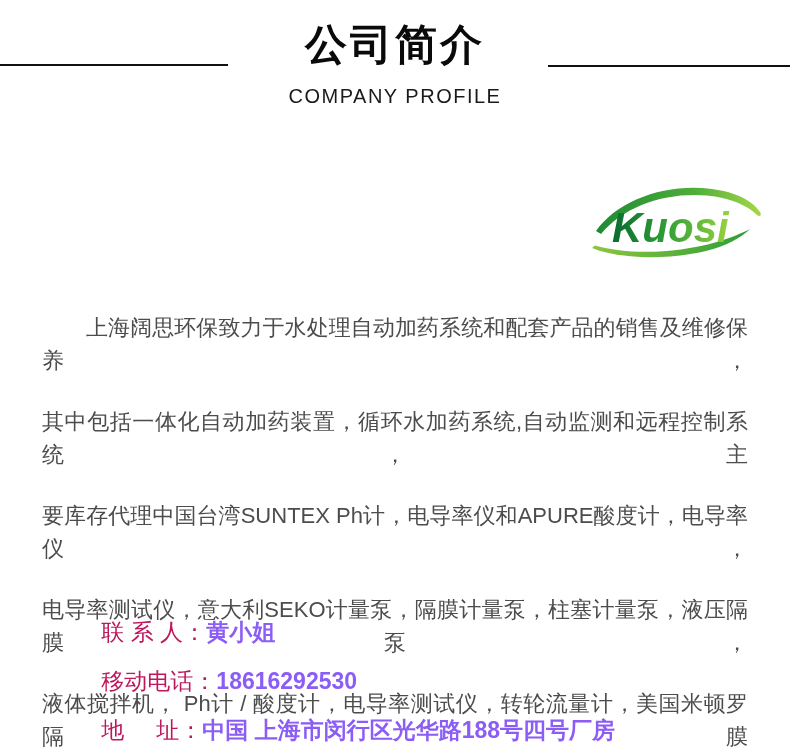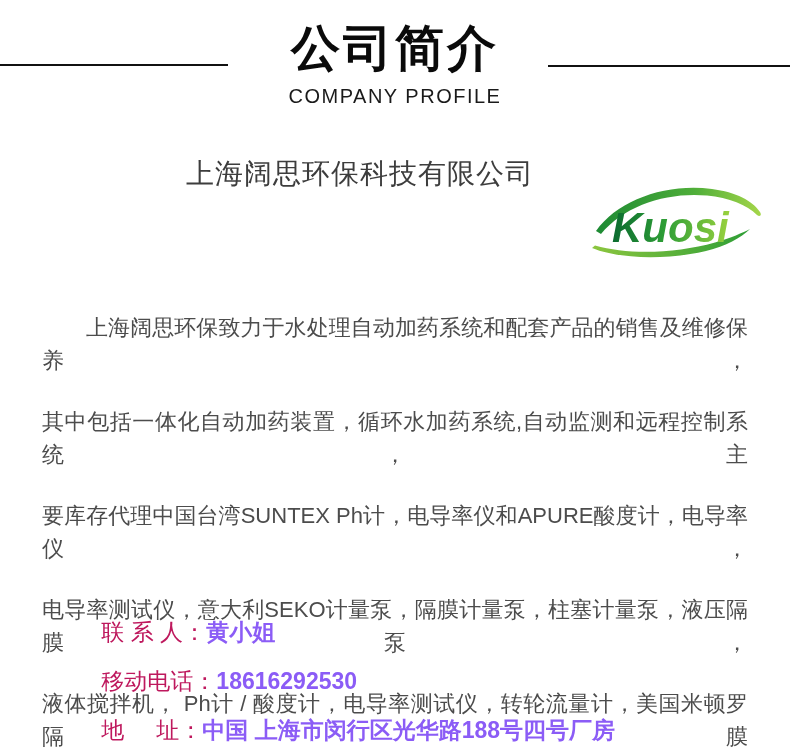--- a/index.html
+++ b/index.html
@@ -23,21 +23,21 @@
   .rule-left  { top: 64px; left: 0;     width: 228px; }
   .rule-right { top: 65px; left: 548px; width: 242px; }
 
   .page-title {
     position: absolute;
     top: 22px;
     left: 0;
     width: 100%;
     text-align: center;
     font-family: "Liberation Serif", "DejaVu Serif", serif;
-    font-size: 49px;
+    font-size: 42px;
     font-weight: 700;
     letter-spacing: 3px;
     color: #0a0a0a;
     line-height: 1.1;
   }
 
   .page-subtitle {
     position: absolute;
     top: 85px;
     left: 0;
@@ -108,21 +108,20 @@
 </head>
 <body>
 
 <div class="page">
 
   <div class="rule rule-left"></div>
   <div class="rule rule-right"></div>
   <h1 class="page-title">公司简介</h1>
   <div class="page-subtitle">COMPANY PROFILE</div>
 
-  <h2 class="company-name">上海阔思环保科技有限公司</h2>
 
   <div class="logo">
     <svg viewBox="0 0 178 78" xmlns="http://www.w3.org/2000/svg">
       <defs>
         <linearGradient id="kg-text" x1="0%" y1="0%" x2="100%" y2="0%">
           <stop offset="0%" stop-color="#0b6b30"></stop>
           <stop offset="45%" stop-color="#2e9e36"></stop>
           <stop offset="100%" stop-color="#9ad23f"></stop>
         </linearGradient>
         <linearGradient id="kg-swoosh-top" x1="0%" y1="0%" x2="100%" y2="0%">

